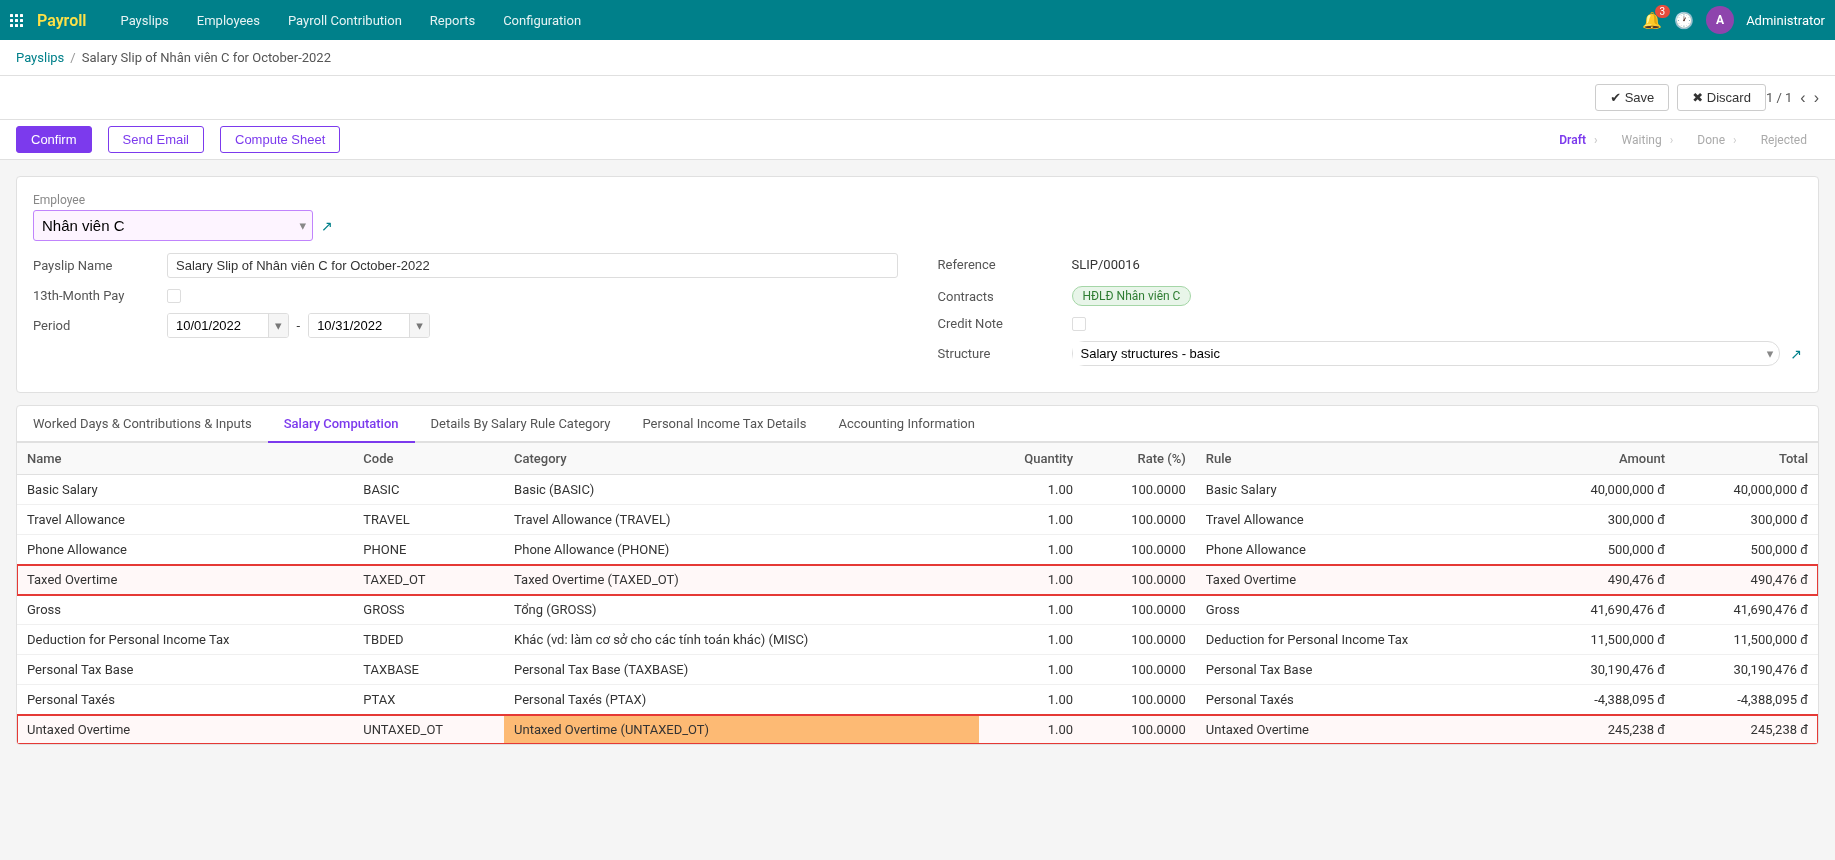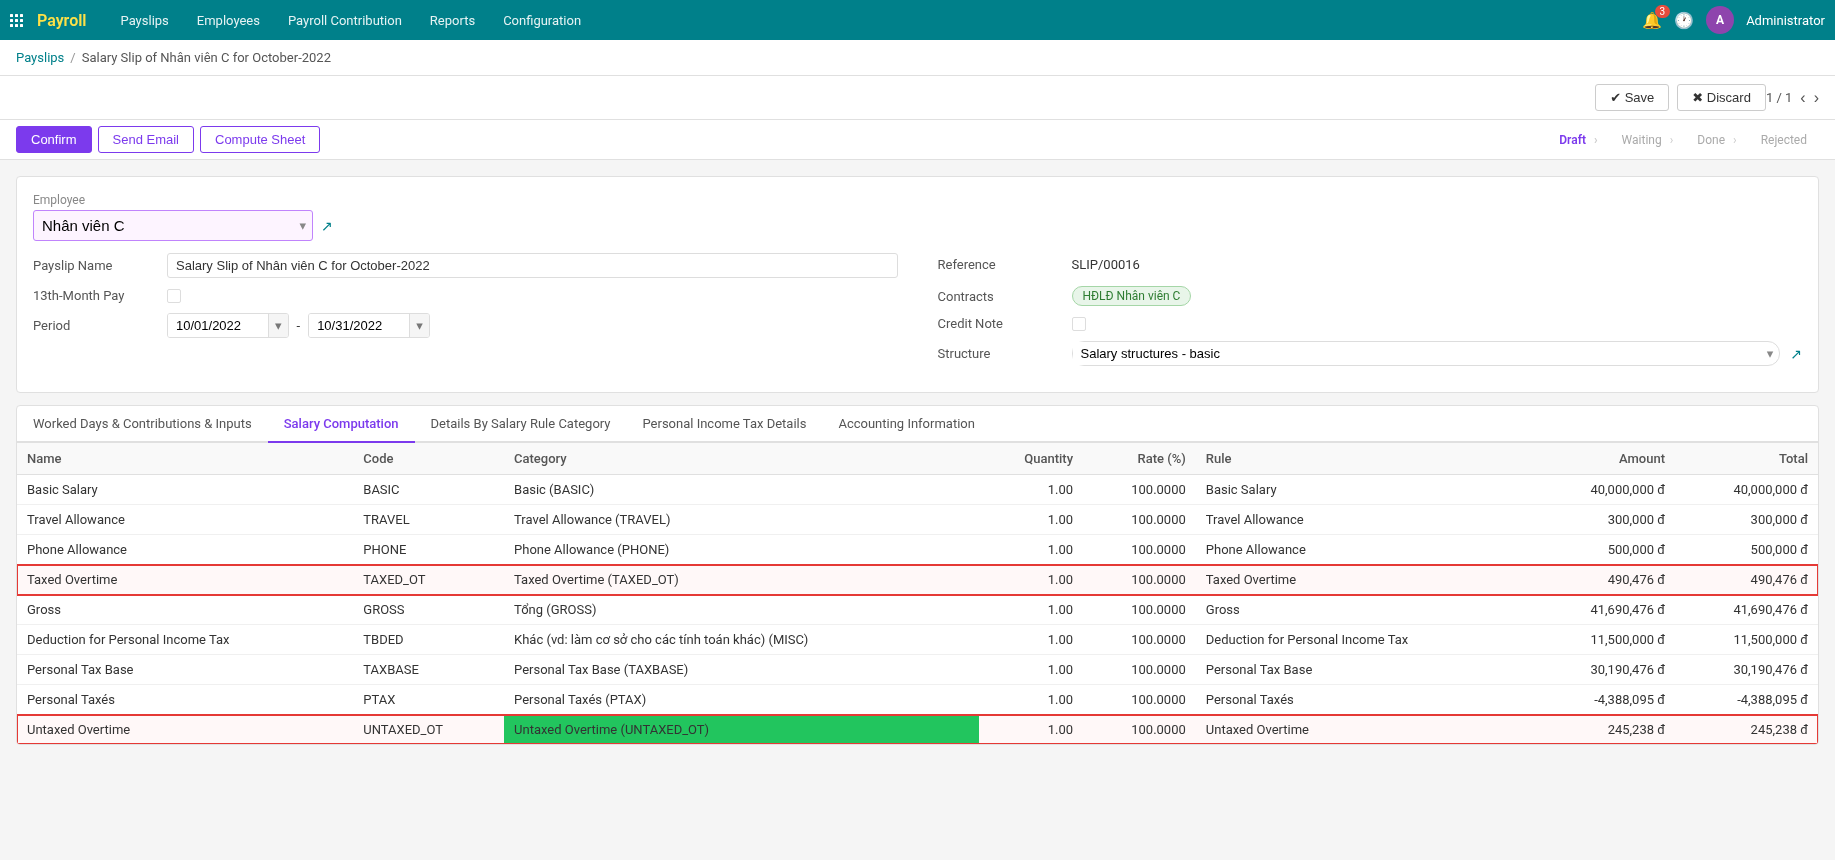--- a/index.html
+++ b/index.html
@@ -88,21 +88,21 @@
 
     
     .toolbar-status-row {
       background: white;
       border-bottom: 1px solid #e0e0e0;
       display: flex;
       align-items: center;
       justify-content: space-between;
       padding: 6px 16px;
     }
-    .toolbar-btns { display: flex; gap: 6px; }
+    .toolbar-btns { display: flex; gap: 16px; }
 
     
     .status-steps { display: flex; align-items: center; gap: 0; }
     .status-step {
       display: flex;
       align-items: center;
       font-size: 12px;
       color: #aaa;
       padding: 4px 12px;
     }
@@ -523,21 +523,21 @@
             <td>Personal Taxés (PTAX)</td>
             <td class="text-right currency">1.00</td>
             <td class="text-right currency">100.0000</td>
             <td>Personal Taxés</td>
             <td class="text-right currency">-4,388,095 đ</td>
             <td class="text-right currency">-4,388,095 đ</td>
           </tr>
           <tr style="outline: rgb(229, 57, 53) solid 2px; outline-offset: -1px; position: relative; box-shadow: rgb(229, 57, 53) 0px 0px 0px 2px inset;">
             <td style="background: rgb(255, 248, 248);">Untaxed Overtime</td>
             <td style="background: rgb(255, 248, 248);">UNTAXED_OT</td>
-            <td style="background: #22c55e; margin-top: 36px;">Untaxed Overtime (UNTAXED_OT)</td>
+            <td style="background: #fdba74; margin-top: 36px;">Untaxed Overtime (UNTAXED_OT)</td>
             <td class="text-right currency" style="background: rgb(255, 248, 248);">1.00</td>
             <td class="text-right currency" style="background: rgb(255, 248, 248);">100.0000</td>
             <td style="background: rgb(255, 248, 248);">Untaxed Overtime</td>
             <td class="text-right currency" style="background: rgb(255, 248, 248);">245,238 đ</td>
             <td class="text-right currency" style="background: rgb(255, 248, 248);">245,238 đ</td>
           </tr>
         </tbody>
     </table>
   </div>
 

